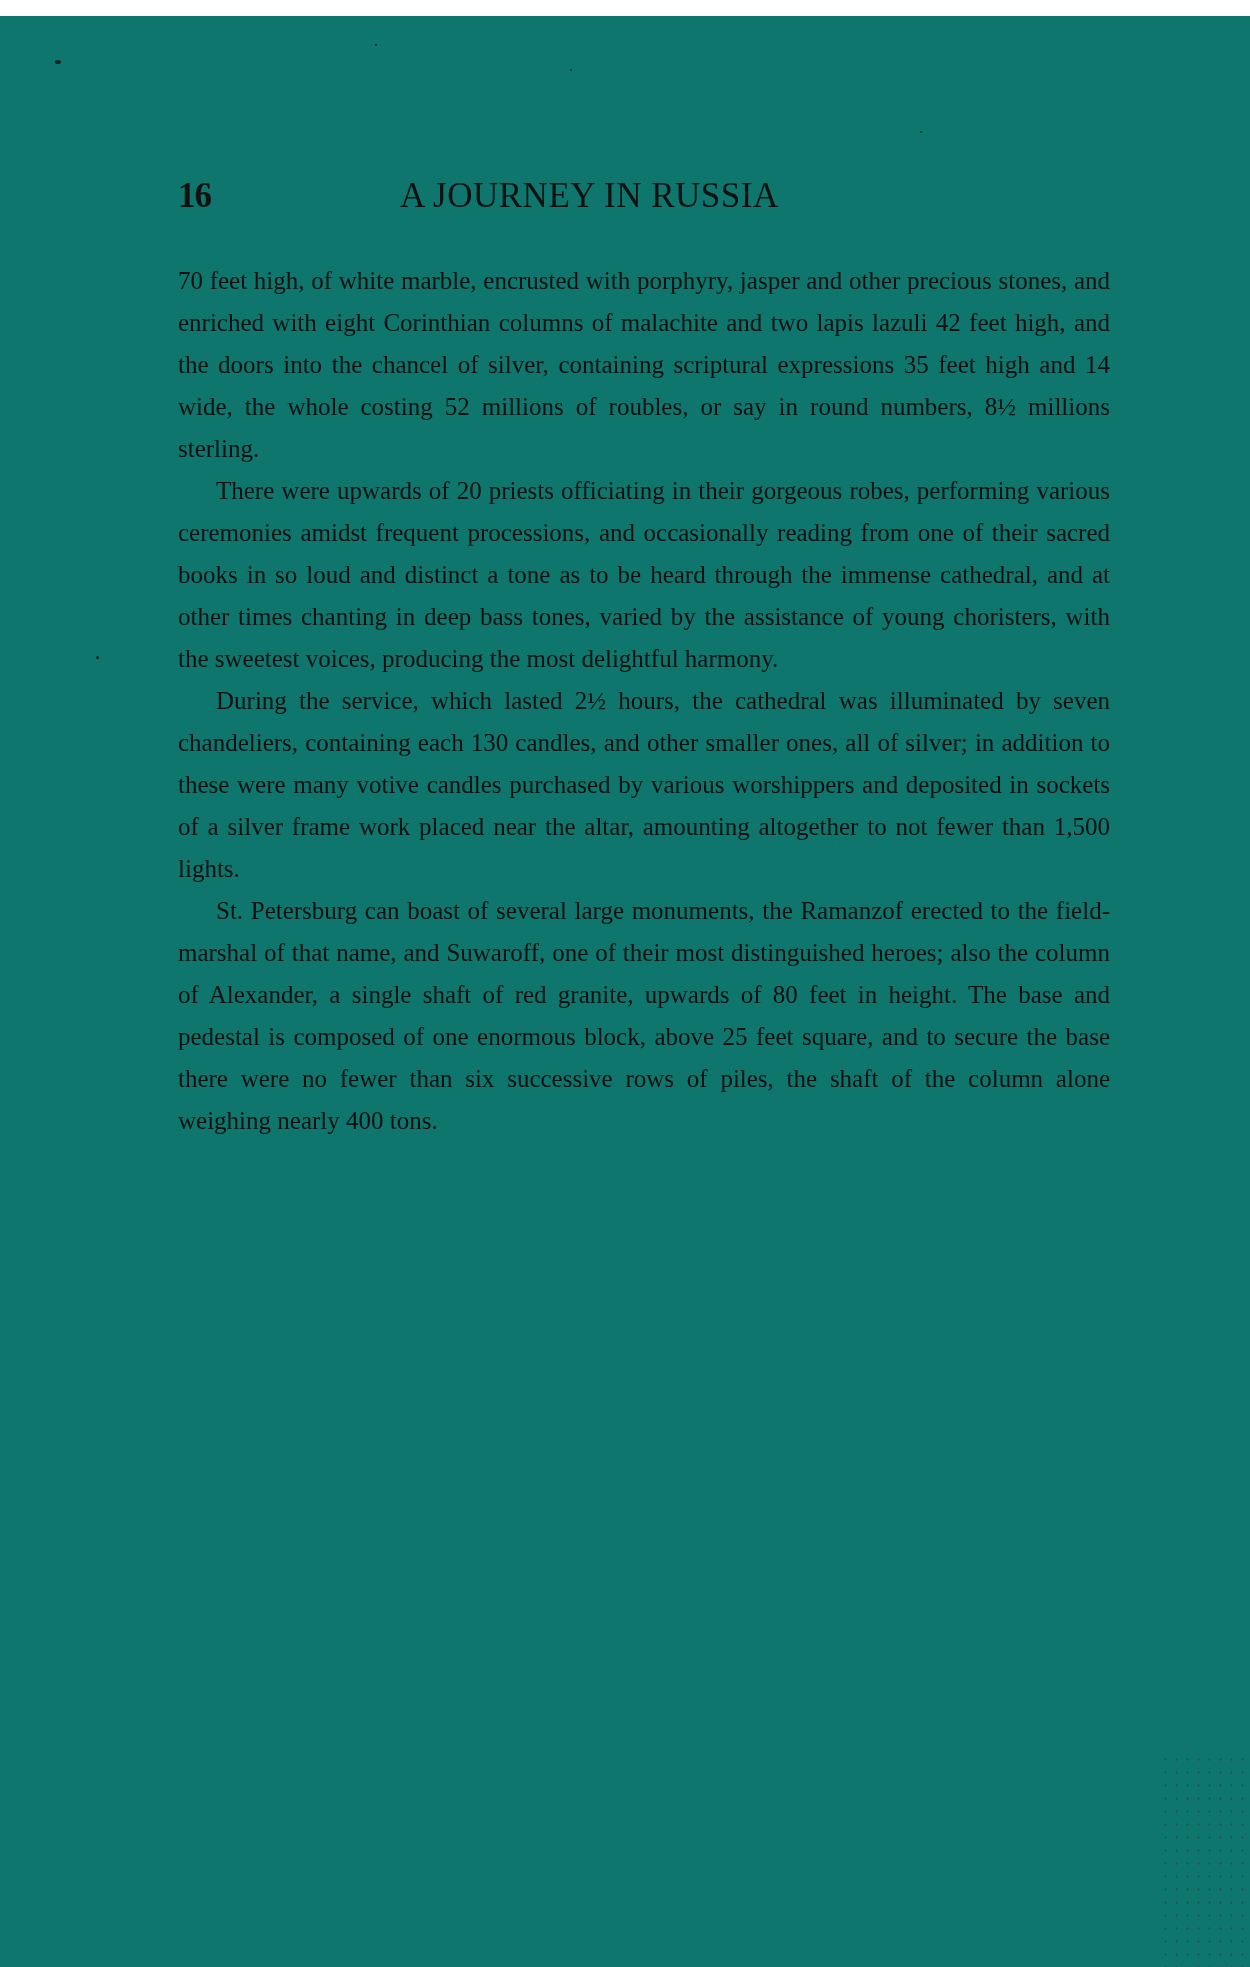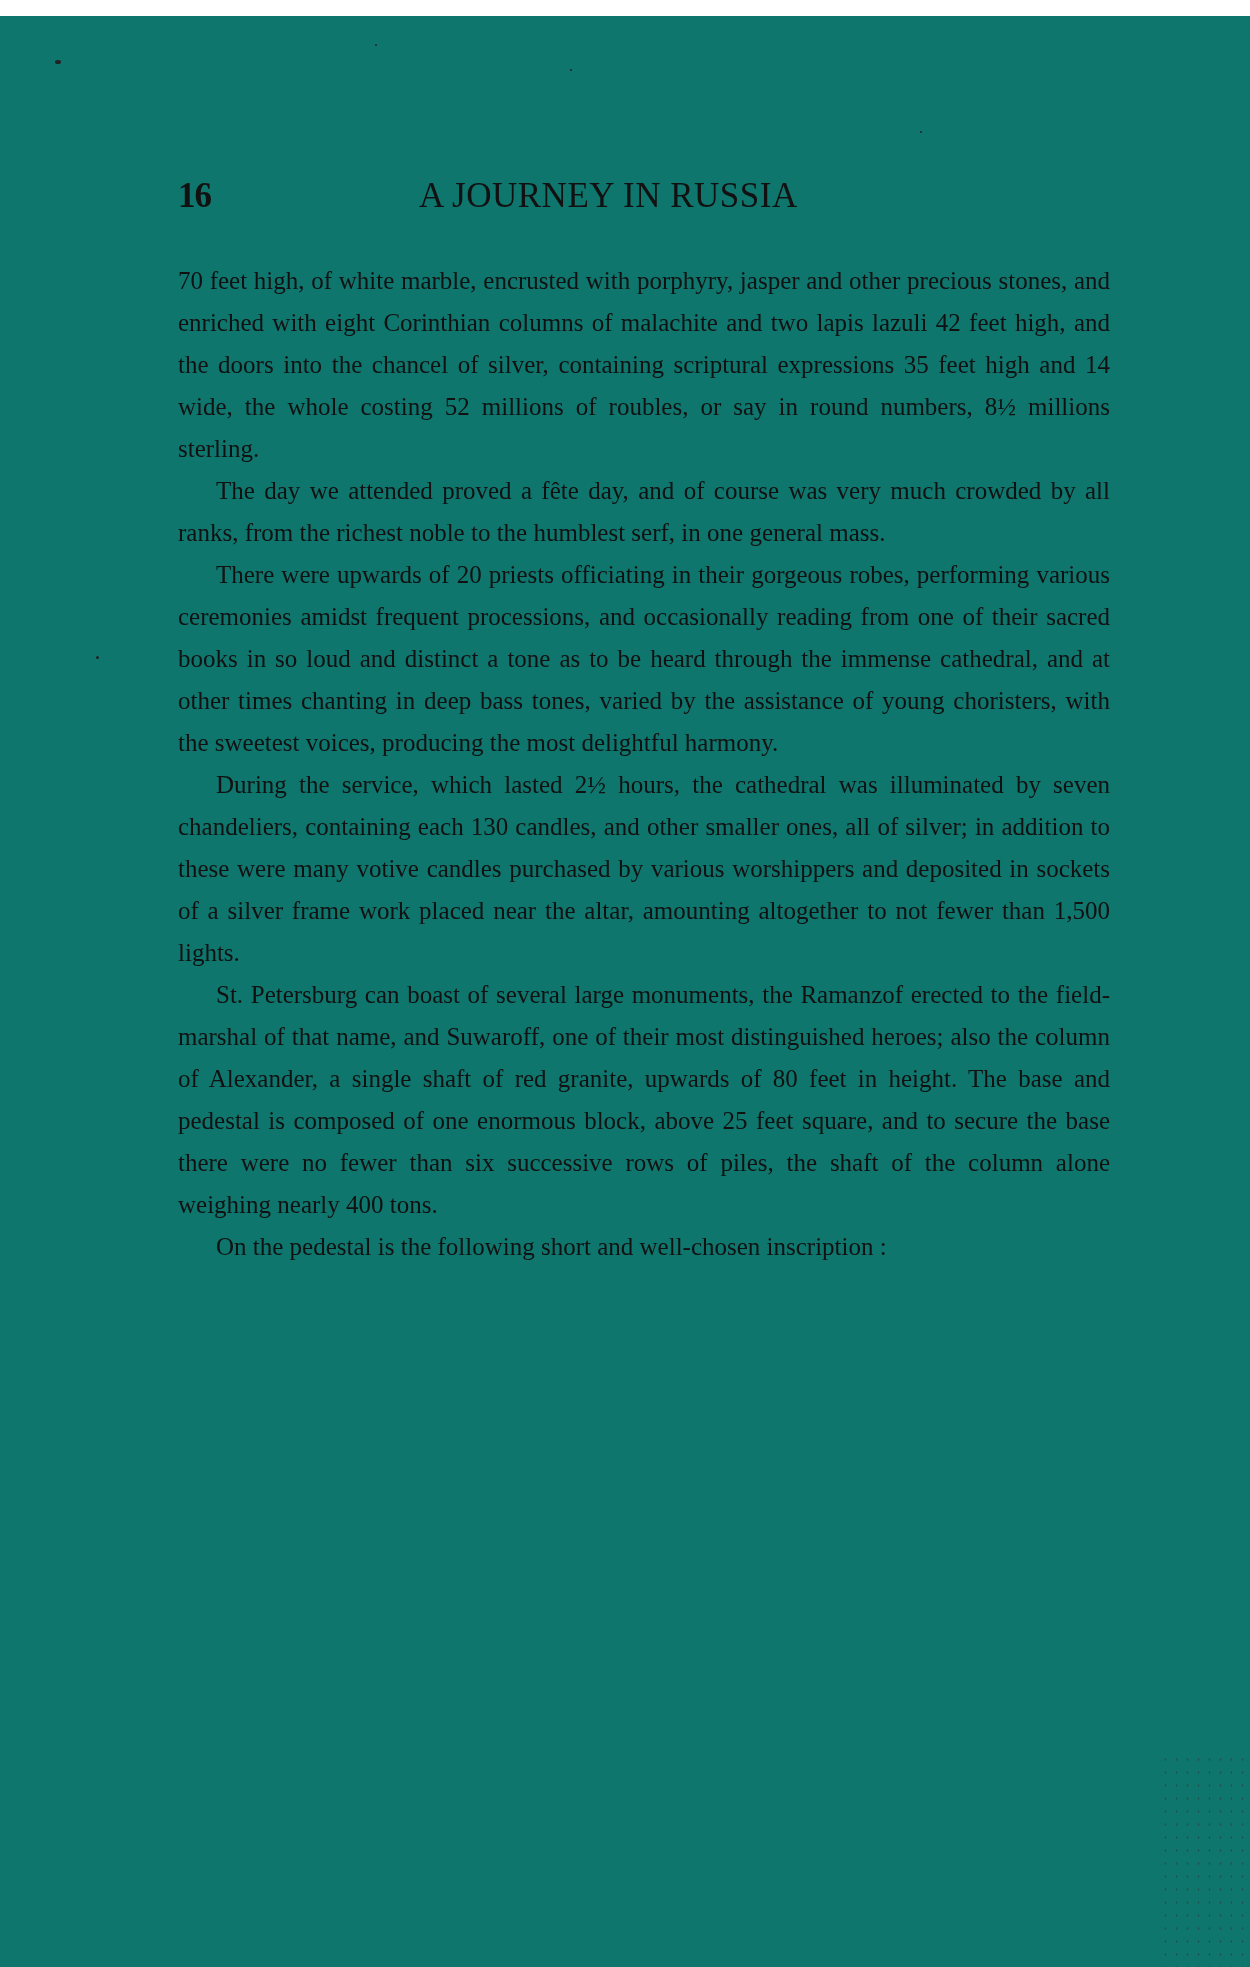--- a/index.html
+++ b/index.html
@@ -1,20 +1,20 @@
 <!DOCTYPE html>
 <html><head>
   <meta charset="utf-8">
   <style>
     html, body { margin: 0; padding: 0; background: #ffffff; }
     body { width: 1250px; height: 1967px; position: relative; overflow: hidden; }
     .page { position: absolute; left: 0; top: 16px; width: 1250px; height: 1967px; background: #0f766e; color: #111111; font-family: "Liberation Serif", "DejaVu Serif", serif; }
     .running-head { position: absolute; top: 160px; left: 178px; width: 930px; height: 44px; font-size: 35px; }
     .page-number { position: absolute; left: 0; top: 0; font-weight: bold; letter-spacing: -1px; }
-    .running-title { position: absolute; left: 222px; top: 0; letter-spacing: 0.5px; margin-left: 19px; }
+    .running-title { position: absolute; left: 222px; top: 0; letter-spacing: 0.5px; }
     .body-text { position: absolute; top: 244px; left: 178px; width: 932px; font-size: 25px; line-height: 42px; text-align: justify; }
     .para { margin: 0; text-indent: 0; }
     .para.indent { text-indent: 38px; }
     .speck { position: absolute; background: #222; border-radius: 50%; }
     .noise { position: absolute; right: 0; bottom: 0; width: 90px; height: 230px;
       background-image: radial-gradient(#333 0.8px, transparent 1.2px);
       background-size: 11px 13px; opacity: 0.45; }
   </style>
 </head>
 <body>
@@ -27,19 +27,17 @@
   <div class="speck" style="left:96px;top:640px;width:3px;height:3px;"></div>
   <div class="noise"></div>
 
   <div class="running-head">
     <span class="page-number">16</span>
     <span class="running-title">A JOURNEY IN RUSSIA</span>
   </div>
 
   <div class="body-text">
     <p class="para">70 feet high, of white marble, encrusted with porphyry, jasper and other precious stones, and enriched with eight Corinthian columns of malachite and two lapis lazuli 42 feet high, and the doors into the chancel of silver, containing scriptural expressions 35 feet high and 14 wide, the whole costing 52 millions of roubles, or say in round numbers, 8½ millions sterling.</p>
-    <p class="para indent">The day we attended proved a fête day, and of course was very much crowded by all ranks, from the richest noble to the humblest serf, in one general mass.</p>
     <p class="para indent">There were upwards of 20 priests officiating in their gorgeous robes, performing various ceremonies amidst frequent processions, and occasionally reading from one of their sacred books in so loud and distinct a tone as to be heard through the immense cathedral, and at other times chanting in deep bass tones, varied by the assistance of young choristers, with the sweetest voices, producing the most delightful harmony.</p>
     <p class="para indent">During the service, which lasted 2½ hours, the cathedral was illuminated by seven chandeliers, containing each 130 candles, and other smaller ones, all of silver; in addition to these were many votive candles purchased by various worshippers and deposited in sockets of a silver frame work placed near the altar, amounting altogether to not fewer than 1,500 lights.</p>
     <p class="para indent">St. Petersburg can boast of several large monuments, the Ramanzof erected to the field-marshal of that name, and Suwaroff, one of their most distinguished heroes; also the column of Alexander, a single shaft of red granite, upwards of 80 feet in height.  The base and pedestal is composed of one enormous block, above 25 feet square, and to secure the base there were no fewer than six successive rows of piles, the shaft of the column alone weighing nearly 400 tons.</p>
-    <p class="para indent">On the pedestal is the following short and well-chosen inscription :</p>
   </div>
 </div>
 
 </body></html>

